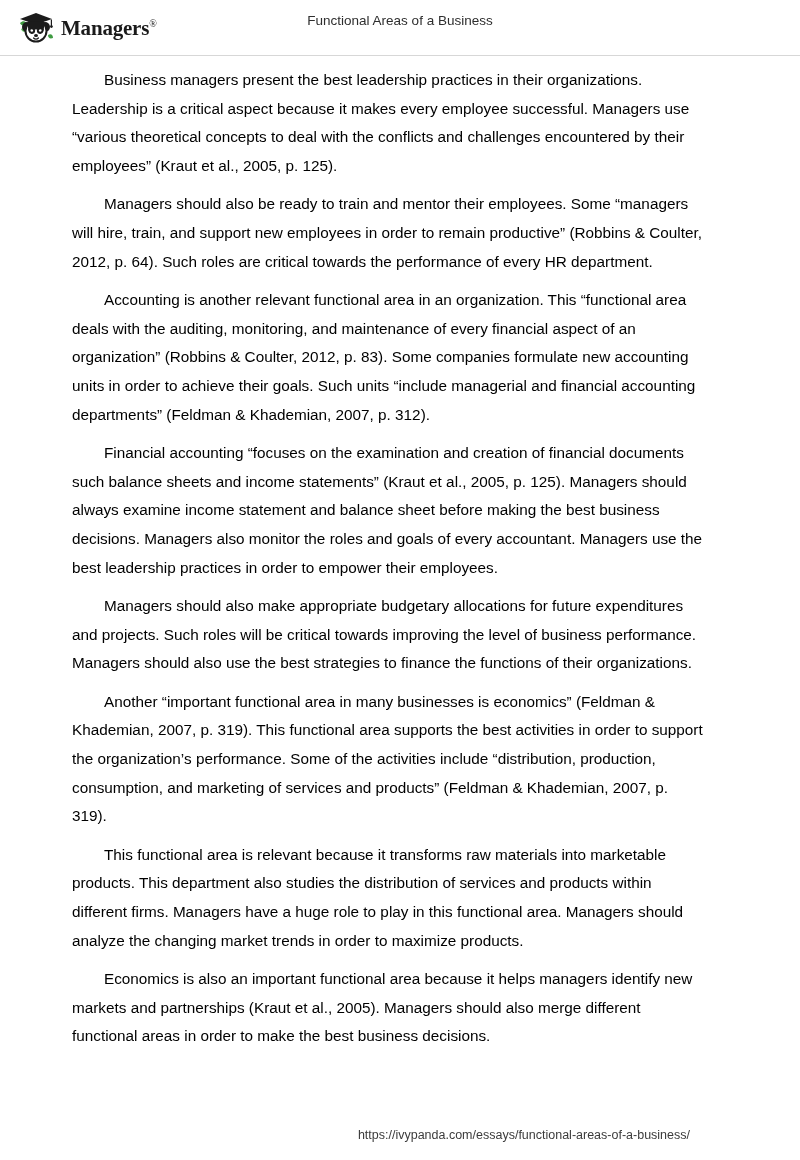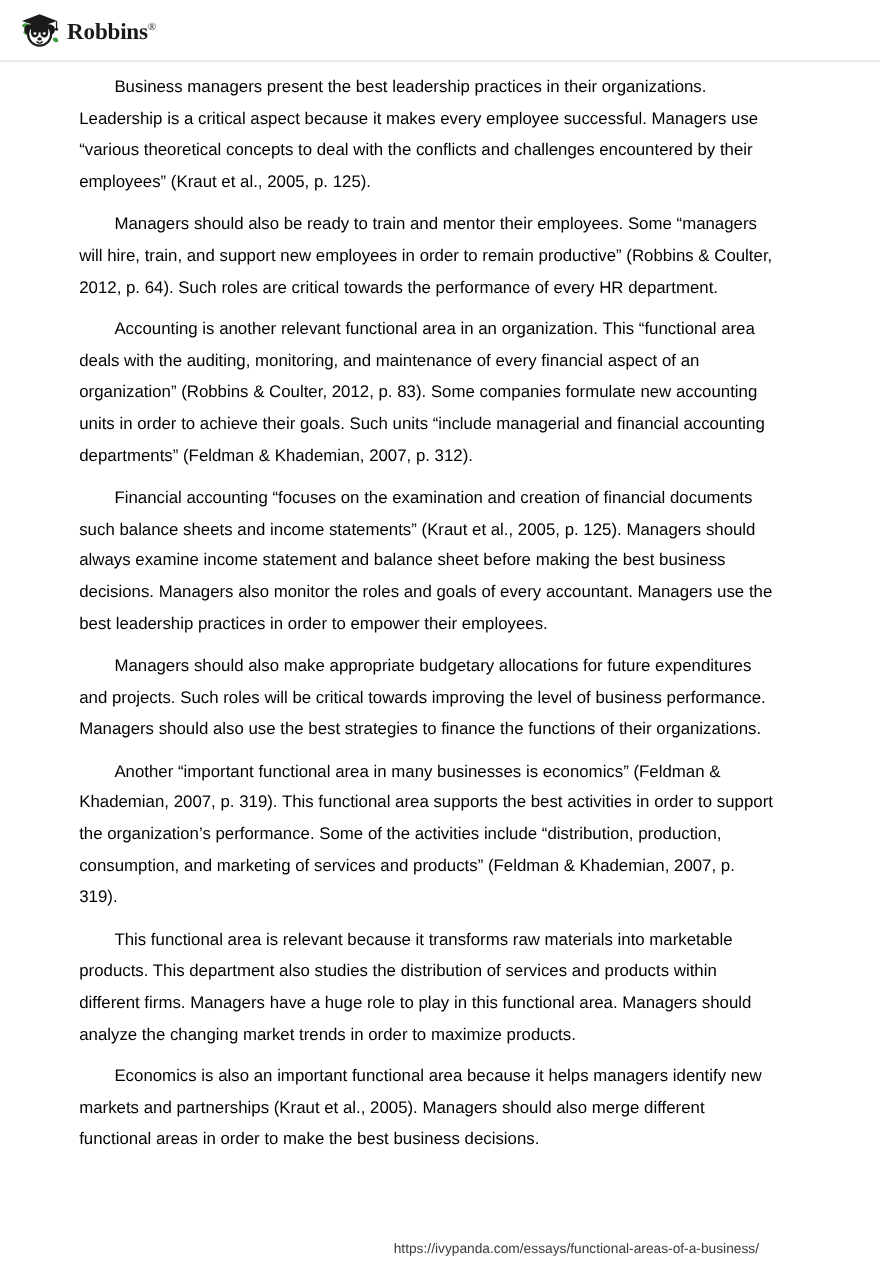--- a/index.html
+++ b/index.html
@@ -143,23 +143,24 @@
 
           <ellipse cx="18" cy="24.4" rx="2" ry="1.5" fill="#1b1b1b"></ellipse>
           <path d="M15.6 27 C17 28.6, 19 28.6, 20.4 27" stroke="#1b1b1b" stroke-width="1.3" fill="none" stroke-linecap="round"></path>
 
           <path d="M18 2 L34 8 L18 13.6 L2 8 Z" fill="#1b1b1b"></path>
           <path d="M26 10.6 L26 16.5 C26 17.6, 22.6 18.6, 18 18.6 C13.4 18.6, 10 17.6, 10 16.5 L10 10.6" fill="#1b1b1b"></path>
           <path d="M33.4 8.4 L33.4 15" stroke="#1b1b1b" stroke-width="1.2"></path>
           <circle cx="33.4" cy="15.6" r="1.4" fill="#1b1b1b"></circle>
         </svg>
       </span>
-      <span class="brand-name"><span>Robbins</span><span class="brand-reg">®</span></span>
+      <span class="brand-name"><span>Managers</span><span class="brand-reg">®</span></span>
     </div>
 
+    <div class="doc-title">Functional Areas of a Business</div>
   </div>
 
   <div class="content">
     <p>Business managers present the best leadership practices in their organizations. Leadership is a critical aspect because it makes every employee successful. Managers use “various theoretical concepts to deal with the conflicts and challenges encountered by their employees” (Kraut et al., 2005, p. 125).</p>
     <p>Managers should also be ready to train and mentor their employees. Some “managers will hire, train, and support new employees in order to remain productive” (Robbins &amp; Coulter, 2012, p. 64). Such roles are critical towards the performance of every HR department.</p>
     <p>Accounting is another relevant functional area in an organization. This “functional area deals with the auditing, monitoring, and maintenance of every financial aspect of an organization” (Robbins &amp; Coulter, 2012, p. 83). Some companies formulate new accounting units in order to achieve their goals. Such units “include managerial and financial accounting departments” (Feldman &amp; Khademian, 2007, p. 312).</p>
     <p>Financial accounting “focuses on the examination and creation of financial documents such balance sheets and income statements” (Kraut et al., 2005, p. 125). Managers should always examine income statement and balance sheet before making the best business decisions. Managers also monitor the roles and goals of every accountant. Managers use the best leadership practices in order to empower their employees.</p>
     <p>Managers should also make appropriate budgetary allocations for future expenditures and projects. Such roles will be critical towards improving the level of business performance. Managers should also use the best strategies to finance the functions of their organizations.</p>
     <p>Another “important functional area in many businesses is economics” (Feldman &amp; Khademian, 2007, p. 319). This functional area supports the best activities in order to support the organization’s performance. Some of the activities include “distribution, production, consumption, and marketing of services and products” (Feldman &amp; Khademian, 2007, p. 319).</p>
     <p>This functional area is relevant because it transforms raw materials into marketable products. This department also studies the distribution of services and products within different firms. Managers have a huge role to play in this functional area. Managers should analyze the changing market trends in order to maximize products.</p>

